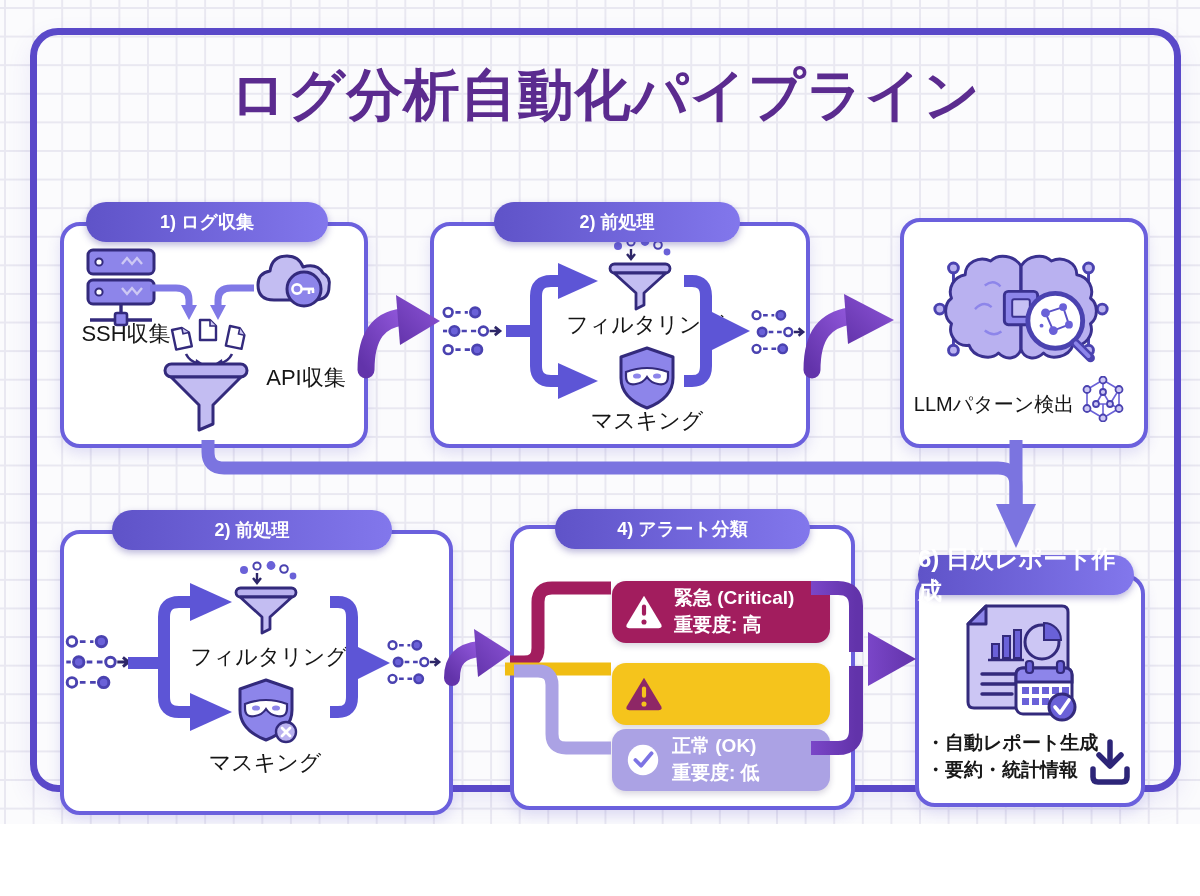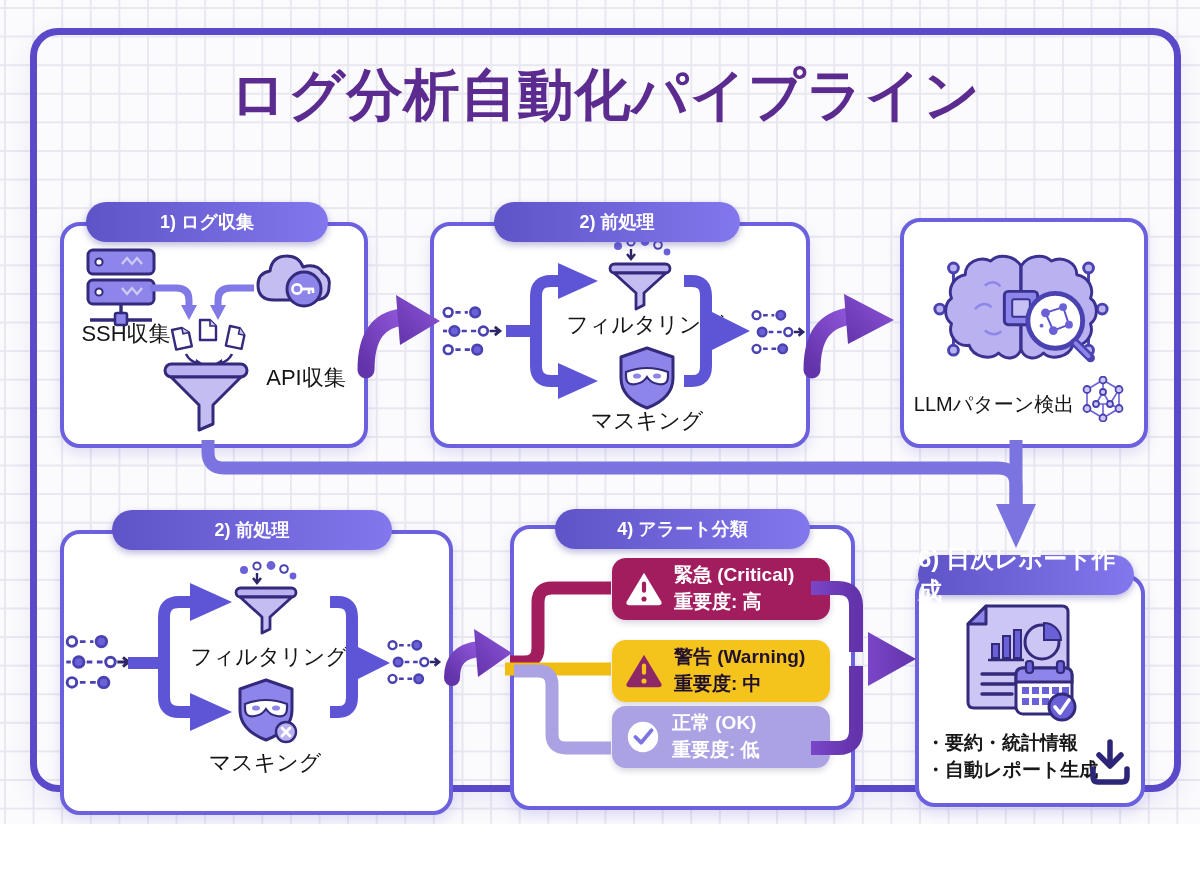--- a/index.html
+++ b/index.html
@@ -33,20 +33,21 @@
     border-radius:24px;color:#fff;font-weight:800;font-size:18px;
     display:flex;align-items:center;justify-content:center;
     box-shadow:0 3px 7px rgba(60,50,150,.35);
   }
   .lbl{position:absolute;z-index:4;font-weight:400;color:#151515;text-align:center;font-size:22px;}
   .icon{position:absolute;z-index:4;}
   .alert{
     position:absolute;z-index:4;border-radius:14px;
     display:flex;align-items:center;gap:10px;padding:0 8px 0 12px;
     box-shadow:0 3px 6px rgba(40,20,80,.18);
+    margin-top:23px;
   }
   .alert .atxt{font-weight:800;font-size:19px;line-height:1.4;white-space:nowrap;}
   .alert.critical{background:#a21d5e;color:#fff;}
   .alert.warning{background:#f5c41c;color:#201030;}
   .alert.ok{background:#aba2e4;color:#fff;}
   .bullets{
     position:absolute;z-index:4;font-weight:800;font-size:19px;color:#181818;line-height:27px;white-space:nowrap;
   }
   .overlay{position:absolute;left:0;top:0;z-index:5;pointer-events:none;}
   .cardlayer{z-index:2;}
@@ -290,24 +291,20 @@
       <div>重要度: 高</div>
     </div>
   </div>
 
   <div class="alert warning" style="left:612px;top:640px;width:198px;height:62px;">
     <svg width="40" height="38" viewBox="0 0 42 40">
       <path d="M21,3 L39,33 Q41,37 36.5,37 H5.5 Q1,37 3,33 Z" fill="#8e2766"></path>
       <rect x="18.8" y="12" width="4.4" height="12" rx="2.2" fill="#f5c41c"></rect>
       <circle cx="21" cy="30.5" r="2.7" fill="#f5c41c"></circle>
     </svg>
-    <div class="atxt">
-      <div>警告 (Warning)</div>
-      <div>重要度: 中</div>
-    </div>
   </div>
 
   <div class="alert ok" style="left:612px;top:706px;width:198px;height:62px;">
     <svg width="38" height="38" viewBox="0 0 40 40">
       <circle cx="20" cy="20" r="16" fill="#ffffff"></circle>
       <path d="M12,20 L18,26 L29,13" fill="none" stroke="#7d74e4" stroke-width="4" stroke-linecap="round" stroke-linejoin="round"></path>
     </svg>
     <div class="atxt">
       <div>正常 (OK)</div>
       <div>重要度: 低</div>
@@ -336,22 +333,22 @@
         <rect x="104" y="85" width="7" height="7"></rect>
       <rect x="64" y="96" width="7" height="7"></rect>
         <rect x="74" y="96" width="7" height="7"></rect>
         <rect x="84" y="96" width="7" height="7"></rect>
     </g>
     <circle cx="104" cy="105" r="13" fill="#6a61d8" stroke="#332a7c" stroke-width="3"></circle>
     <path d="M97,105 L102,111 L111,98" fill="none" stroke="#fff" stroke-width="3.6" stroke-linecap="round" stroke-linejoin="round"></path>
   </svg>
 
   <div class="bullets" style="left:926px;top:729px;">
+    <div>・自動レポート生成</div>
     <div>・要約・統計情報</div>
-    <div>・自動レポート生成</div>
   </div>
 
   <svg class="icon" style="left:1088px;top:738px;" width="44" height="50" viewBox="0 0 44 50">
     <g fill="none" stroke="#2d2578" stroke-width="5.5" stroke-linecap="round" stroke-linejoin="round">
       <path d="M22,4 V26"></path>
       <path d="M11,17 L22,28 L33,17"></path>
       <path d="M5,31 V39 Q5,44 10,44 H34 Q39,44 39,39 V31"></path>
     </g>
   </svg>
 

